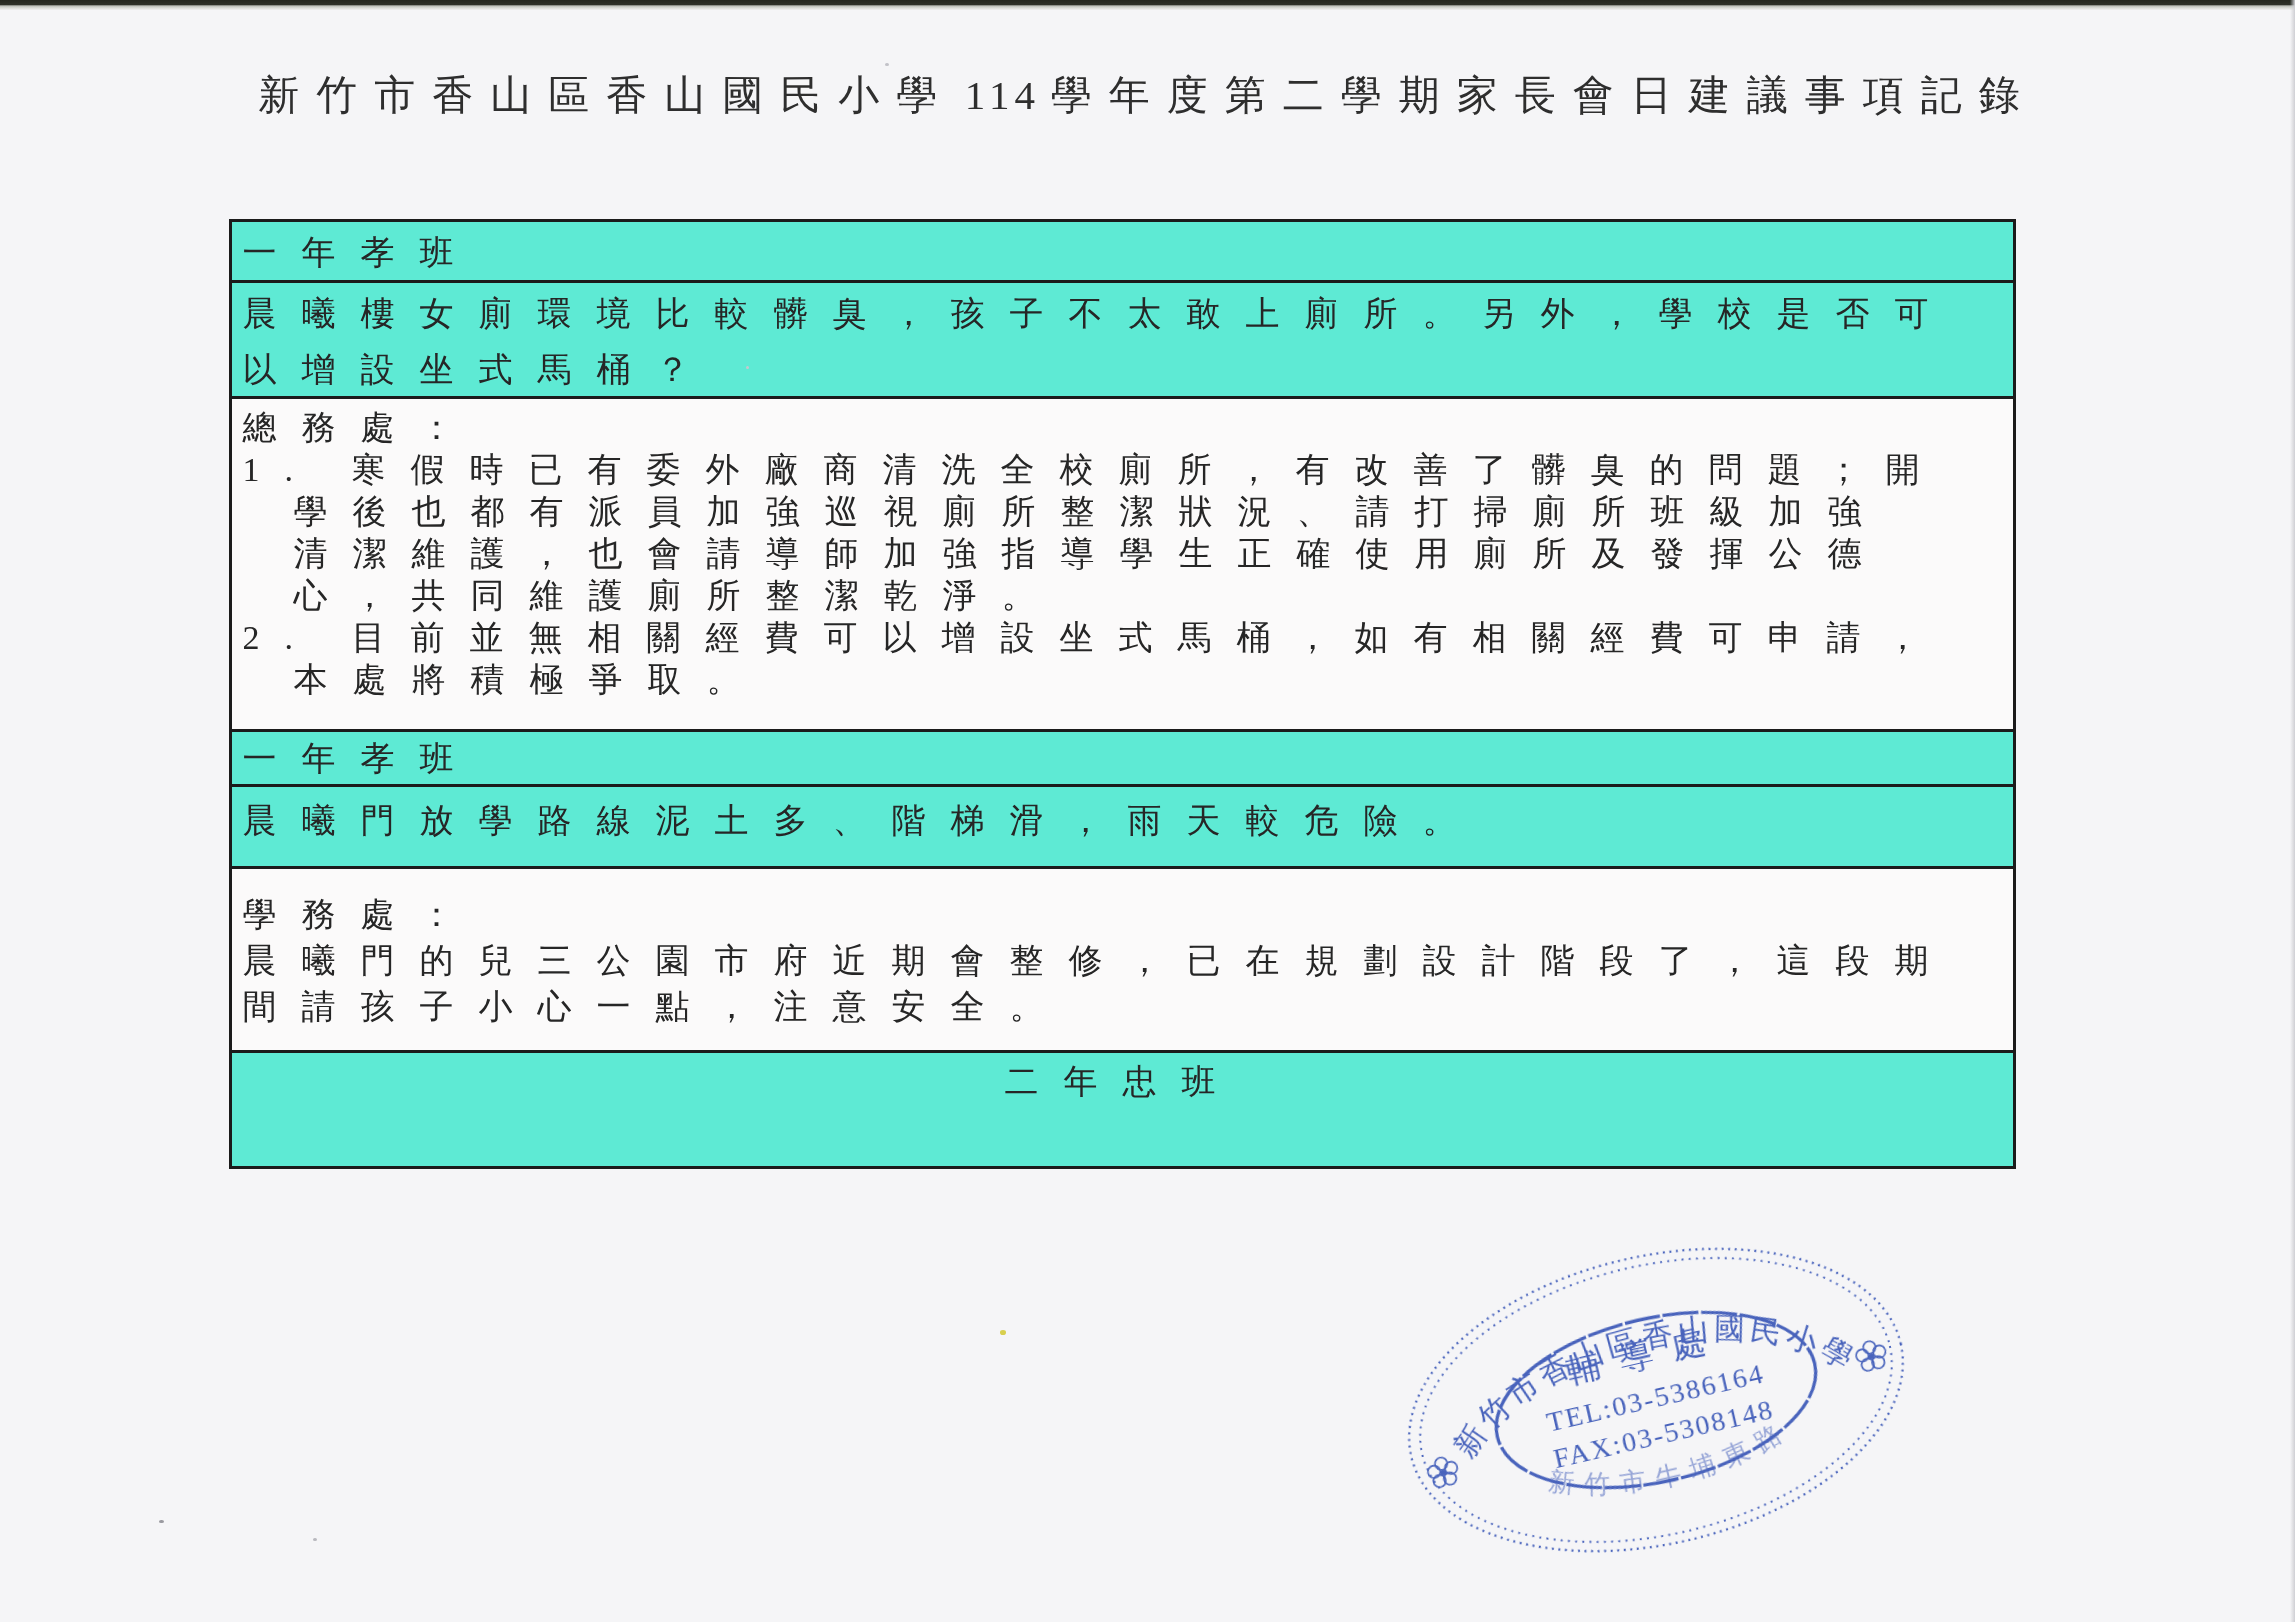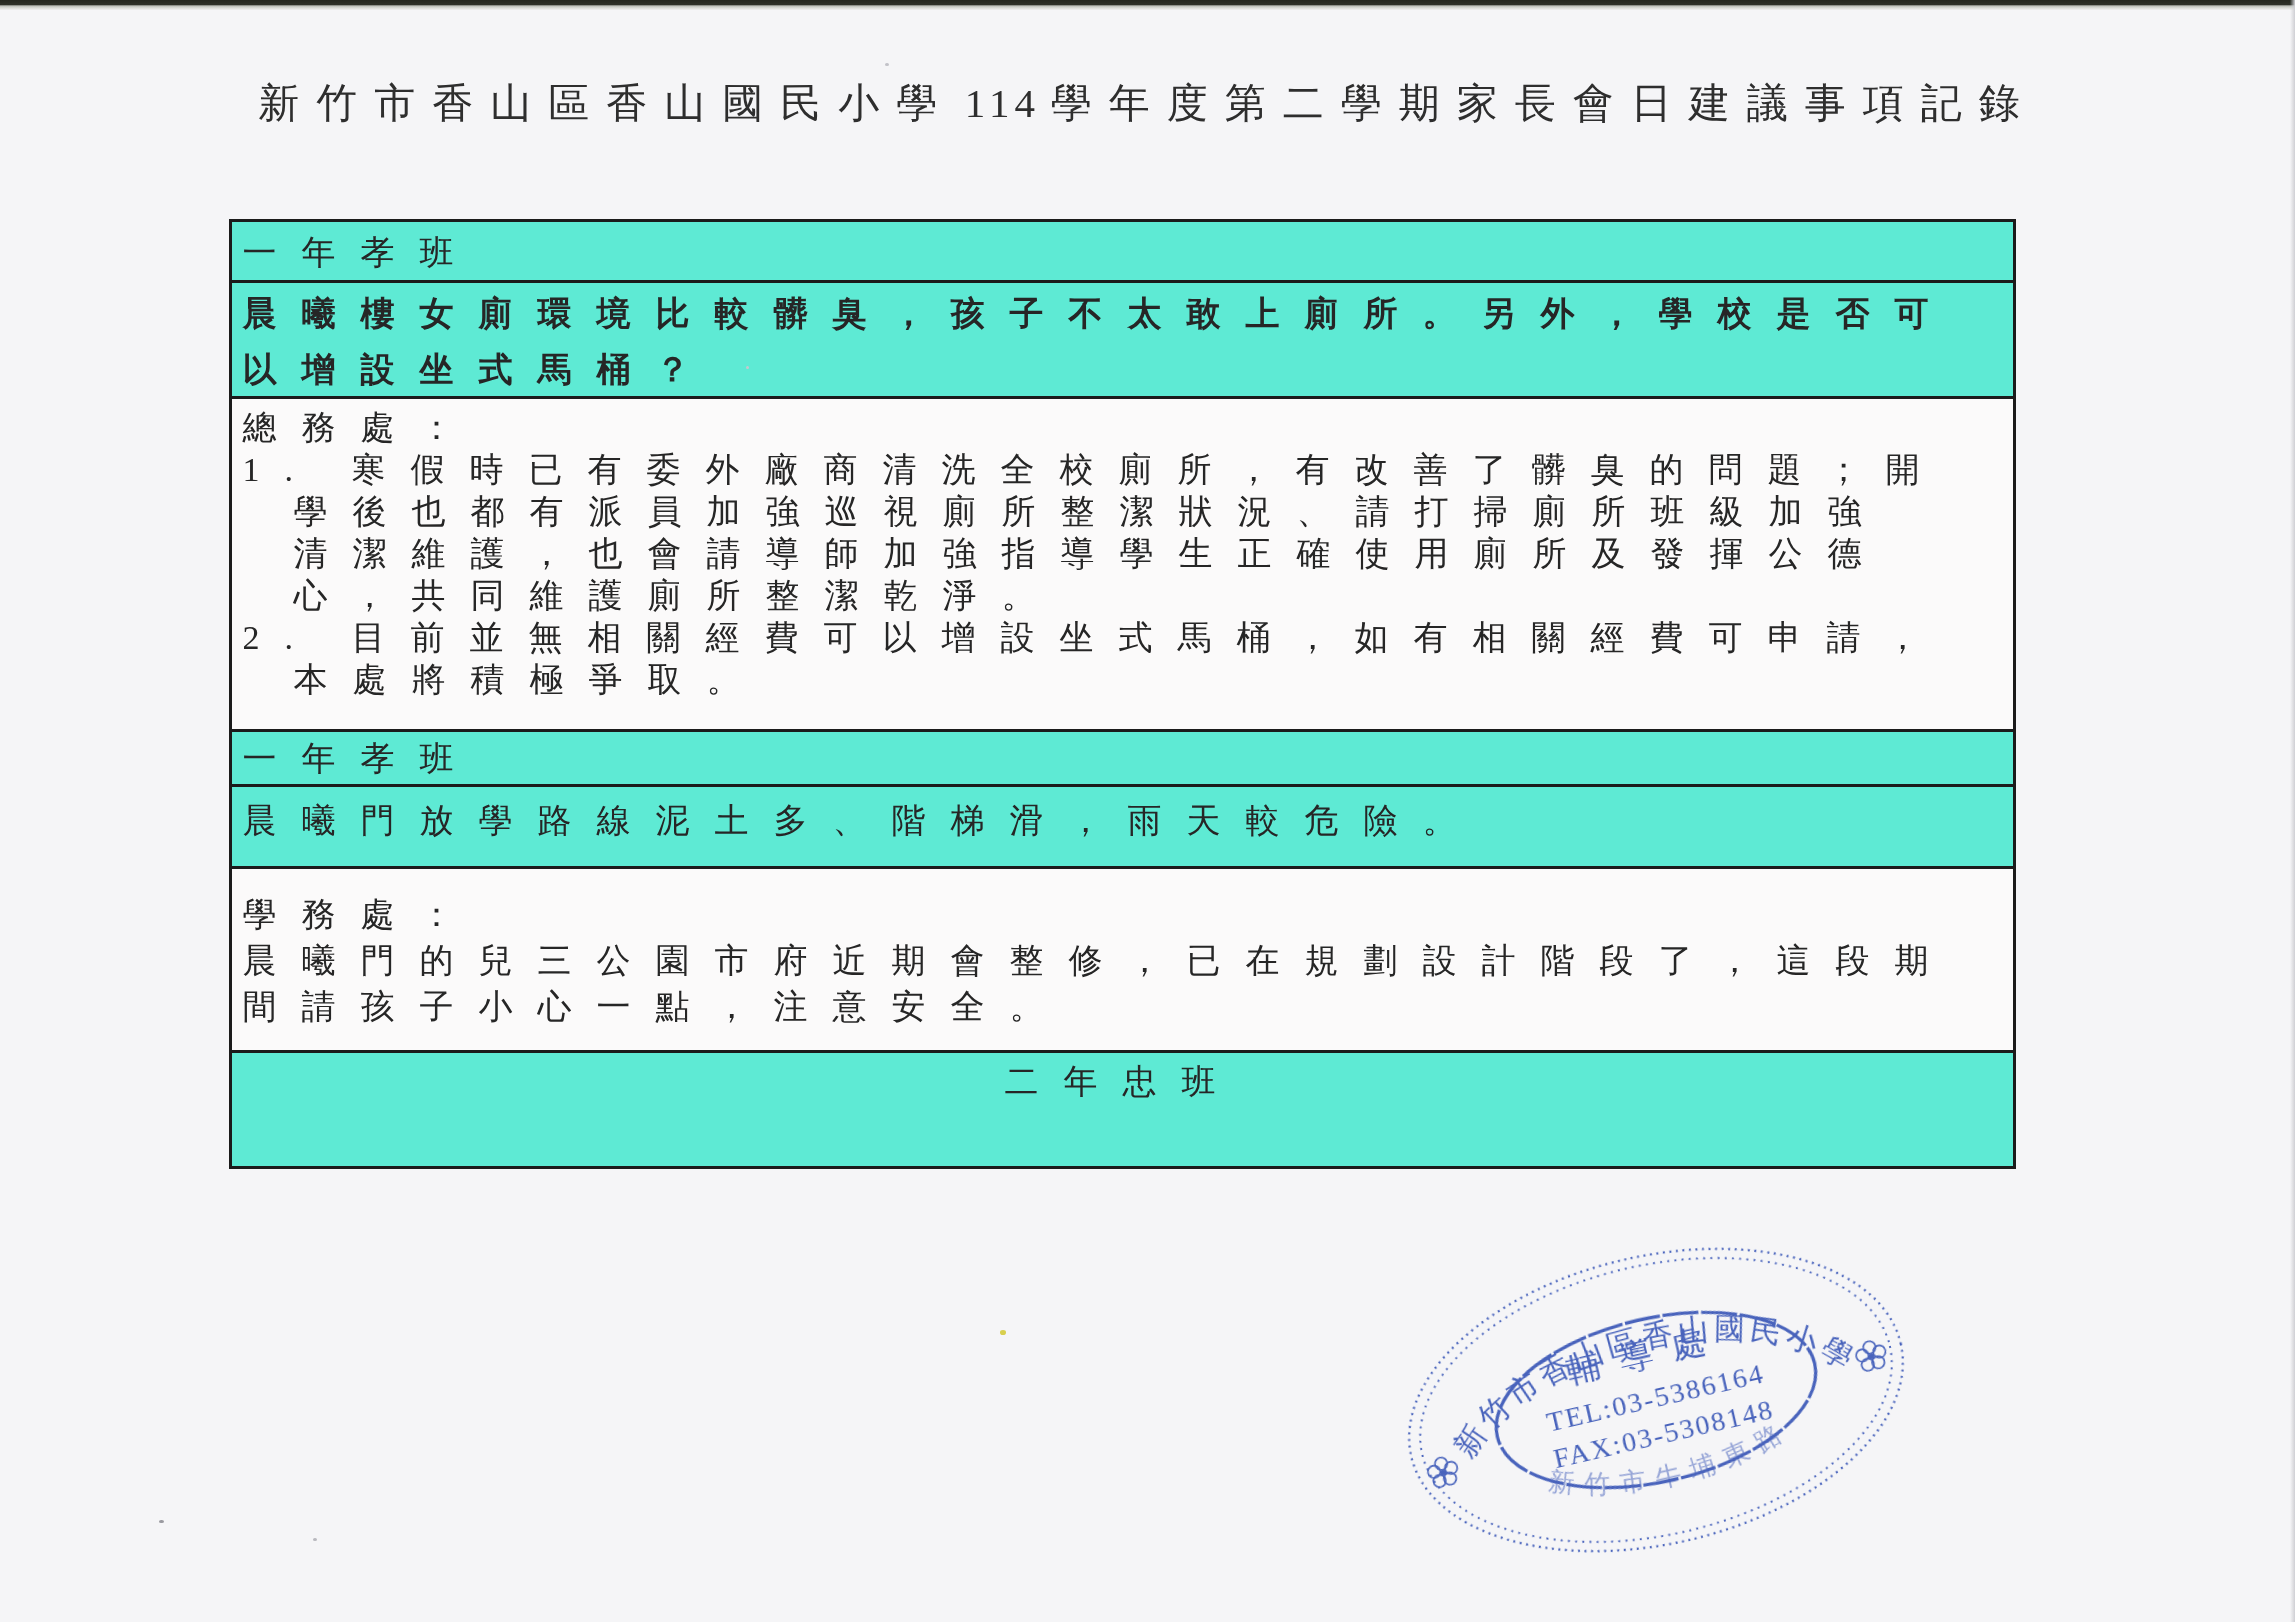--- a/index.html
+++ b/index.html
@@ -18,21 +18,21 @@
     background:linear-gradient(to bottom,#24281f 0px,#2d3128 4.6px,#b9bdb6 5.9px,#d9dcd6 7.9px,rgba(245,245,247,0) 10.5px);
   }
   .edge-right{
     position:absolute;top:0;bottom:0;right:0;width:5.2px;
     background:linear-gradient(to right,rgba(216,216,220,0),#cfcfd4);
   }
   .speck{position:absolute;border-radius:50%;}
 
   
   .doc-title{
-    position:absolute;top:76px;left:0;width:100%;
+    position:absolute;top:68px;left:0;width:100%;
     text-align:center;font-weight:normal;margin:0;
     font-size:41px;letter-spacing:17px;color:#2e2e2e;
     white-space:nowrap;
   }
   .doc-title .num{letter-spacing:5.2px;padding:0 10.5px;}
 
   
   .sug-table{
     position:absolute;left:229px;top:219px;width:1781px;
     border:3.3px solid #1b1b1b;background:#fafafa;
@@ -42,21 +42,21 @@
     border-bottom:3.3px solid #1b1b1b;
     padding:6.5px 10.5px 0 10.5px;
     color:#262626;font-size:34px;letter-spacing:25px;
     overflow:hidden;
   }
   .row:last-child{border-bottom:none;}
   .pink{background:#5eead4;}
   .white-row{background:#fbfafa;}
 
   .row-class-1{height:61px;line-height:43px;padding-top:9.2px;}
-  .row-sug-1{height:116px;line-height:56px;padding-top:2.6px;font-weight:bold;}
+  .row-sug-1{height:116px;line-height:56px;padding-top:2.6px;}
   .row-resp-1{height:333px;line-height:42px;padding-top:7.9px;}
   .row-class-2{height:55px;line-height:39px;padding-top:6.5px;}
   .row-sug-2{height:82px;line-height:52px;padding-top:7.9px;}
   .row-resp-2{height:184px;line-height:46px;padding-top:23px;}
   .row-combo{height:113px;line-height:43px;padding-top:6.5px;text-align:center;}
 
   .preline{white-space:pre-line;}
   .resp-item{
     padding-left:51px;text-indent:-51px;white-space:pre-line;
   }

